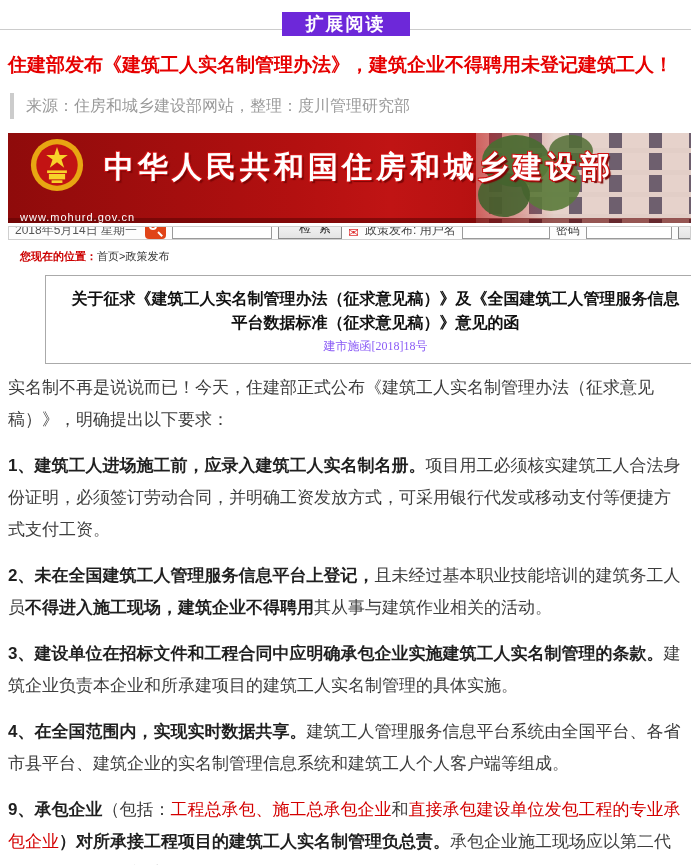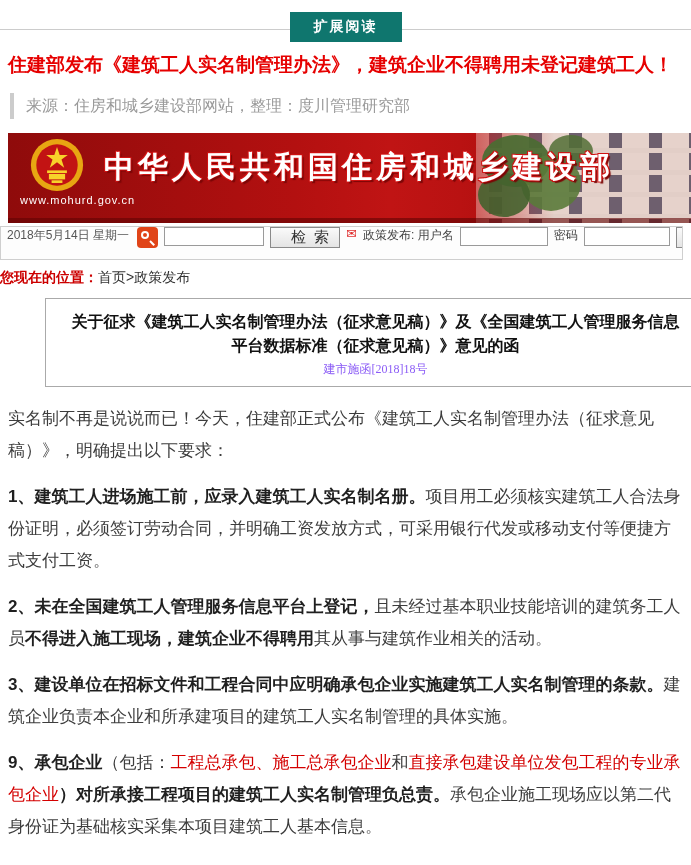--- a/index.html
+++ b/index.html
@@ -7,22 +7,22 @@
   body {
     width:691px; height:865px; overflow:hidden; position:relative;
     font-family:"Liberation Sans","DejaVu Sans",sans-serif;
     color:#3d3d3d;
   }
   
   .badge-row { position:relative; height:46px; }
   .badge-row .rule { position:absolute; left:0; right:0; top:29px; border-top:1px solid #ccc; }
   .badge {
     position:absolute; left:50%; transform:translateX(-50%); top:12px;
-    background:#0f766e; color:#fff; font-weight:bold; font-size:14px;
-    padding:6px 24px; letter-spacing:2px; white-space:nowrap;
+    background:#6d28d9; color:#fff; font-weight:bold; font-size:18px;
+    padding:0 24px; letter-spacing:2px; white-space:nowrap;
   }
   
   .headline {
     margin:6px 8px 0 8px; color:#e60000; font-weight:bold;
     font-size:19px; line-height:26px;
   }
   .source {
     margin:15px 8px 0 10px; border-left:4px solid #ccc; padding-left:12px;
     color:#9a9a9a; font-size:16px; line-height:26px;
   }
@@ -38,38 +38,38 @@
       repeating-linear-gradient(90deg, #e6d2cb 0 13px, #6e5f6e 13px 26px, #e6d2cb 26px 40px);
   }
   .banner .grad {
     position:absolute; inset:0;
     background:linear-gradient(90deg,#8f0b0b 0%,#b31010 42%,#c01414 56%,rgba(192,20,20,.72) 66%,rgba(192,20,20,0) 80%);
   }
   .banner .strip { position:absolute; left:0; right:0; bottom:0; height:5px; background:rgba(96,4,4,.6); z-index:4; }
   .banner .tree { position:absolute; z-index:3; }
   .emblem { position:absolute; left:22px; top:5px; z-index:5; }
   .site-url {
-    position:absolute; left:12px; bottom:17px; z-index:5;
+    position:absolute; left:12px; bottom:0; z-index:5;
     color:#fff; font-size:11px; letter-spacing:1px;
   }
   .site-title {
     position:absolute; left:96px; top:14px; z-index:5;
     color:#fff; font-size:30px; font-weight:bold; letter-spacing:4px; white-space:nowrap;
     text-shadow:-1px -1px 0 #d01212, 1px -1px 0 #d01212, -1px 1px 0 #d01212, 2px 2px 1px #7c0606;
   }
   .site-subtitle {
     position:absolute; left:118px; top:58px; z-index:5;
     color:#ffe9e0; font-size:9.5px; font-weight:bold; white-space:nowrap;
     text-shadow:1px 1px 0 #a00808;
   }
   
   .toolbar {
-    width:683px; height:34px; margin-top:3px;
+    margin-left:8px; width:683px; height:14px; margin-top:3px;
     border:1px solid #cfcfcf; background:#fdfdfd;
-    display:flex; align-items:flex-start; gap:6px; padding:0 6px;
+    display:flex; align-items:flex-end; gap:6px; padding:0 6px;
     font-size:12px; color:#444; white-space:nowrap; overflow:hidden;
   }
   .tb-date { font-size:12px; color:#555; margin-right:2px; }
   .mag-btn {
     width:21px; height:21px; background:#e04418; border-radius:4px;
     position:relative; flex:none; cursor:pointer;
   }
   .mag-btn .lens {
     position:absolute; left:4px; top:4px; width:8px; height:8px;
     border:2px solid #fff; border-radius:50%;
@@ -79,46 +79,46 @@
     background:#fff; transform:rotate(45deg); transform-origin:left center;
   }
   .toolbar input {
     height:19px; border:1px solid #9a9a9a; background:#fff; padding:0 3px; font-size:12px;
   }
   .in-search { width:100px; }
   .in-user { width:88px; }
   .in-pass { width:86px; }
   .tb-btn {
     height:21px; border:1px solid #8a8a8a; background:linear-gradient(#fafafa,#e4e4e4);
-    font-size:15px; color:#333; padding:0 20px; cursor:pointer;
+    font-size:12px; color:#333; padding:0 20px; cursor:pointer;
     font-family:inherit;
   }
   .btn-search { letter-spacing:8px; padding-right:2px; }
   .mail-ico { color:#e03030; font-size:13px; line-height:1; flex:none; }
   
-  .breadcrumb { margin:9px 0 0 0; font-size:14px; }
+  .breadcrumb { margin:9px 0 0 20px; font-size:11px; }
   .breadcrumb .loc { color:#cc0000; font-weight:bold; }
   .breadcrumb .path { color:#333; cursor:pointer; }
   
   .doc-box {
     margin:11px 0 0 45px; width:661px; border:1px solid #aaa; background:#fff;
     text-align:center; padding:11px 20px 8px 20px;
   }
   .doc-title {
     font-family:"Liberation Serif","DejaVu Serif",serif;
     font-weight:bold; font-size:16px; line-height:24px; color:#111;
   }
   .doc-number {
     font-family:"Liberation Serif","DejaVu Serif",serif;
     font-size:12px; color:#8b5cf6; margin-top:3px;
   }
   
   .article { margin:2px 8px 0 8px; font-size:17px; line-height:32px; color:#3d3d3d; }
   .article p { margin-top:14px; }
-  .article p:first-child { margin-top:16px; }
+  .article p:first-child { margin-top:8px; }
   .article b { color:#1f1f1f; }
   .red-link { color:#d40000; cursor:pointer; }
   .red-sep { color:#d40000; }
 </style>
 </head>
 <body>
 
 <div class="badge-row">
   <div class="rule"></div>
   <div class="badge">扩展阅读</div>
@@ -178,15 +178,16 @@
 
 <div class="article">
   <p>实名制不再是说说而已！今天，住建部正式公布《建筑工人实名制管理办法（征求意见稿）》，明确提出以下要求：</p>
 
   <p><b>1、建筑工人进场施工前，应录入建筑工人实名制名册。</b><span>项目用工必须核实建筑工人合法身份证明，必须签订劳动合同，并明确工资发放方式，可采用银行代发或移动支付等便捷方式支付工资。</span></p>
 
   <p><b>2、未在全国建筑工人管理服务信息平台上登记，</b><span>且未经过基本职业技能培训的建筑务工人员</span><b>不得进入施工现场，建筑企业不得聘用</b><span>其从事与建筑作业相关的活动。</span></p>
 
   <p><b>3、建设单位在招标文件和工程合同中应明确承包企业实施建筑工人实名制管理的条款。</b><span>建筑企业负责本企业和所承建项目的建筑工人实名制管理的具体实施。</span></p>
 
+  <p><b>4、在全国范围内，实现实时数据共享。</b><span>建筑工人管理服务信息平台系统由全国平台、各省市县平台、建筑企业的实名制管理信息系统和建筑工人个人客户端等组成。</span></p>
 
   <p><b>9、承包企业</b><span>（包括：</span><a class="red-link">工程总承包</a><span class="red-sep">、</span><a class="red-link">施工总承包企业</a><span>和</span><a class="red-link">直接承包建设单位发包工程的专业承包企业</a><b>）对所承接工程项目的建筑工人实名制管理负总责。</b><span>承包企业施工现场应以第二代身份证为基础核实采集本项目建筑工人基本信息。</span></p>
 </div>
 
 </body></html>

